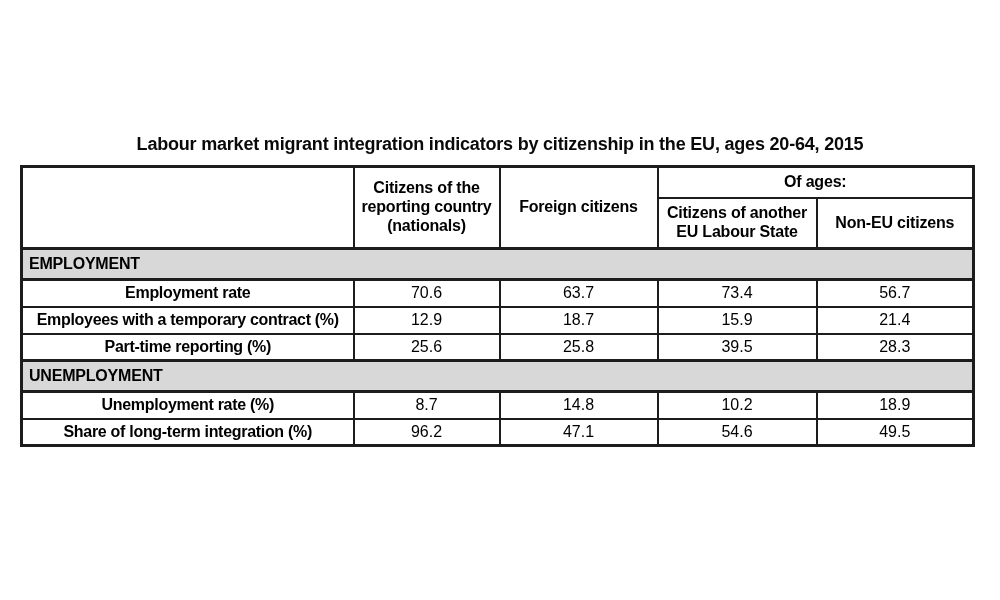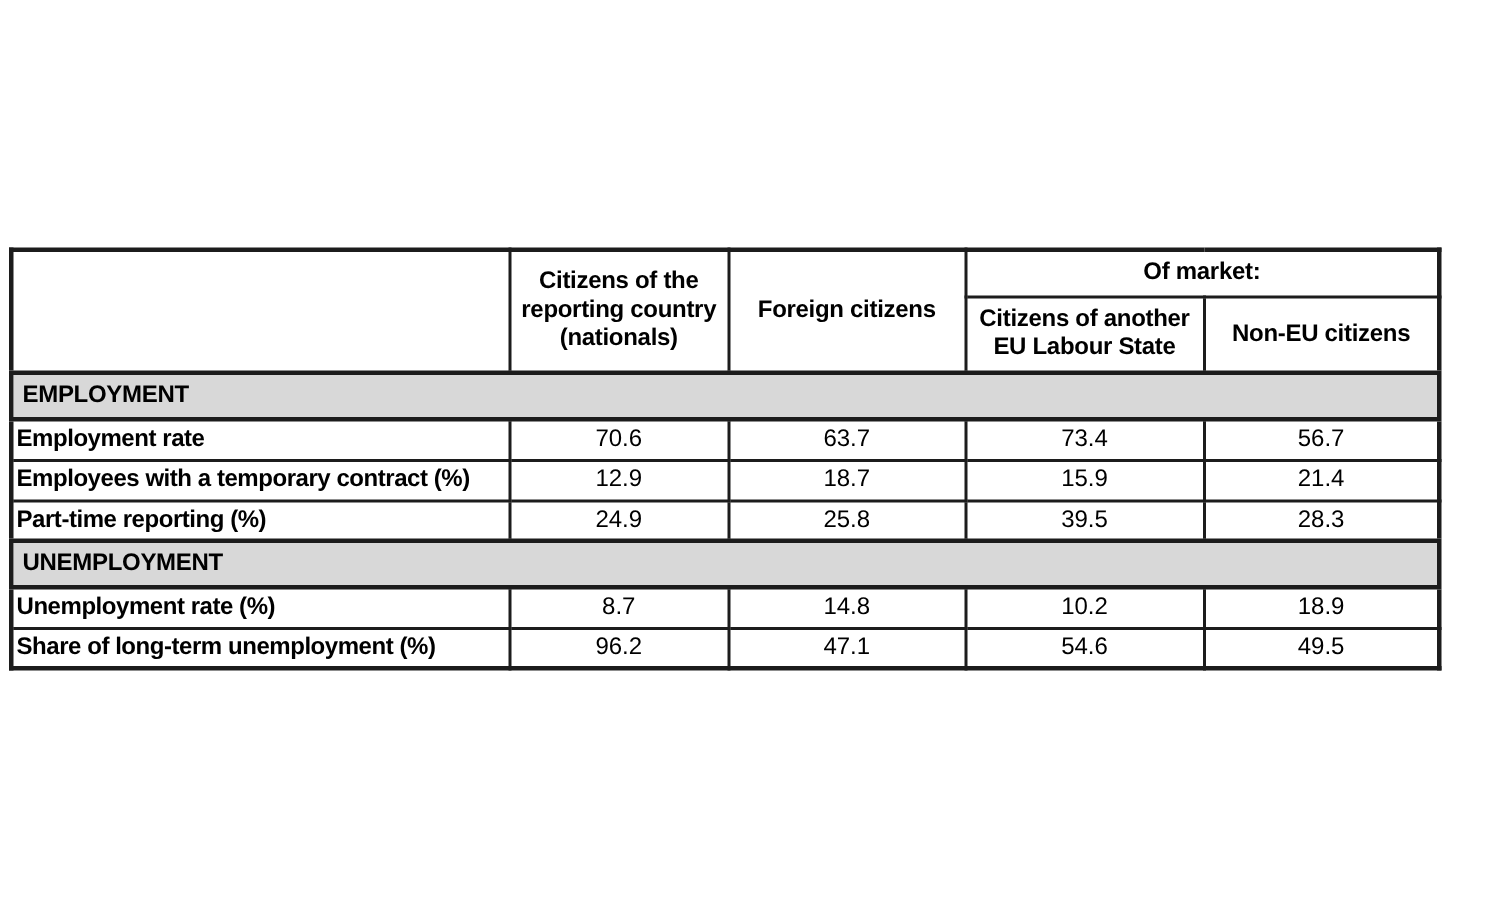--- a/index.html
+++ b/index.html
@@ -23,21 +23,21 @@
     width: 1000px;
     text-align: center;
     font-size: 18px;
     font-weight: bold;
     line-height: 26px;
     letter-spacing: -0.2px;
     color: #0a0a0a;
   }
   table.migrant-table {
     position: absolute;
-    left: 6px;
+    left: 20px;
     top: 165px;
     width: 952px;
     border-collapse: collapse;
     table-layout: fixed;
     border: 3px solid #1c1c1c;
     background: #ffffff;
   }
   table.migrant-table th,
   table.migrant-table td {
     border: 2px solid #1c1c1c;
@@ -66,50 +66,51 @@
     height: 26px;
     border-top-width: 3px;
     border-bottom-width: 3px;
     letter-spacing: -0.2px;
   }
   tr.data-row {
     height: 27px;
   }
   td.row-label {
     font-weight: bold;
-    text-align: left;
+    text-align: center;
     padding-left: 4px;
     white-space: nowrap;
     letter-spacing: -0.3px;
   }
   td.value-cell {
     font-weight: normal;
     text-align: center;
   }
 </style>
 </head>
 <body>
 
 <div class="stage">
 
+  <div class="page-title">Labour market migrant integration indicators by citizenship in the EU, ages 20-64, 2015</div>
 
   <table class="migrant-table">
     <colgroup>
       <col style="width:332px">
       <col style="width:146px">
       <col style="width:158px">
       <col style="width:159px">
       <col style="width:157px">
     </colgroup>
     <thead>
       <tr class="group-row">
         <th class="col-head" rowspan="2"></th>
         <th class="col-head" rowspan="2">Citizens of the reporting country (nationals)</th>
         <th class="col-head" rowspan="2">Foreign citizens</th>
-        <th class="col-head" colspan="2">Of market:</th>
+        <th class="col-head" colspan="2">Of ages:</th>
       </tr>
       <tr class="subhead-row">
         <th class="col-head">Citizens of another EU Labour State</th>
         <th class="col-head">Non-EU citizens</th>
       </tr>
     </thead>
     <tbody>
       <tr class="section-row">
         <td colspan="5">EMPLOYMENT</td>
       </tr>
@@ -122,37 +123,37 @@
       </tr>
       <tr class="data-row">
         <td class="row-label">Employees with a temporary contract (%)</td>
         <td class="value-cell">12.9</td>
         <td class="value-cell">18.7</td>
         <td class="value-cell">15.9</td>
         <td class="value-cell">21.4</td>
       </tr>
       <tr class="data-row">
         <td class="row-label">Part-time reporting (%)</td>
-        <td class="value-cell">24.9</td>
+        <td class="value-cell">25.6</td>
         <td class="value-cell">25.8</td>
         <td class="value-cell">39.5</td>
         <td class="value-cell">28.3</td>
       </tr>
       <tr class="section-row">
         <td colspan="5">UNEMPLOYMENT</td>
       </tr>
       <tr class="data-row">
         <td class="row-label">Unemployment rate (%)</td>
         <td class="value-cell">8.7</td>
         <td class="value-cell">14.8</td>
         <td class="value-cell">10.2</td>
         <td class="value-cell">18.9</td>
       </tr>
       <tr class="data-row">
-        <td class="row-label">Share of long-term unemployment (%)</td>
+        <td class="row-label">Share of long-term integration (%)</td>
         <td class="value-cell">96.2</td>
         <td class="value-cell">47.1</td>
         <td class="value-cell">54.6</td>
         <td class="value-cell">49.5</td>
       </tr>
     </tbody>
   </table>
 
 </div>
 

